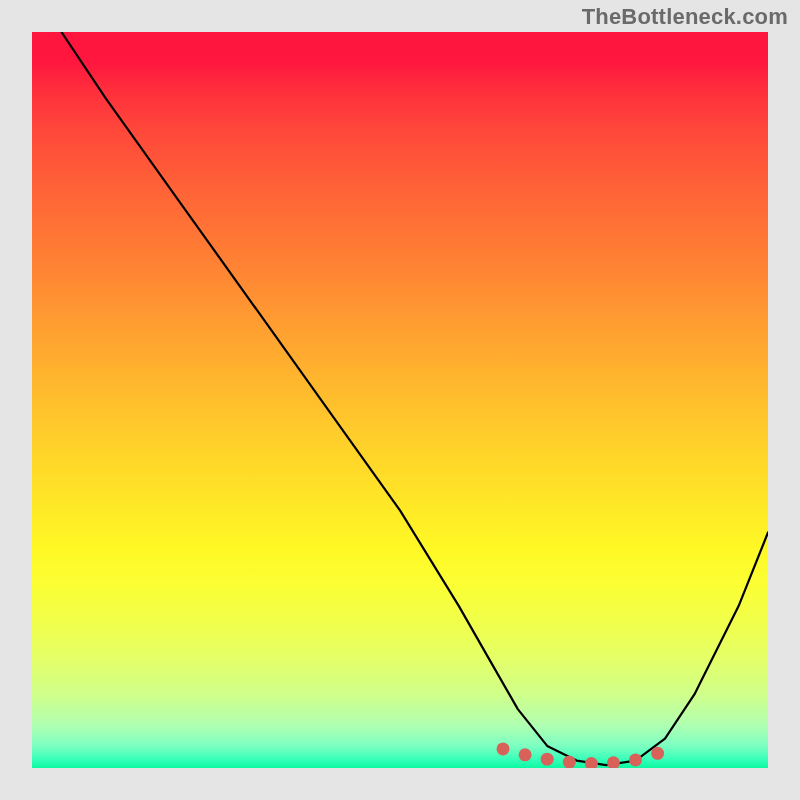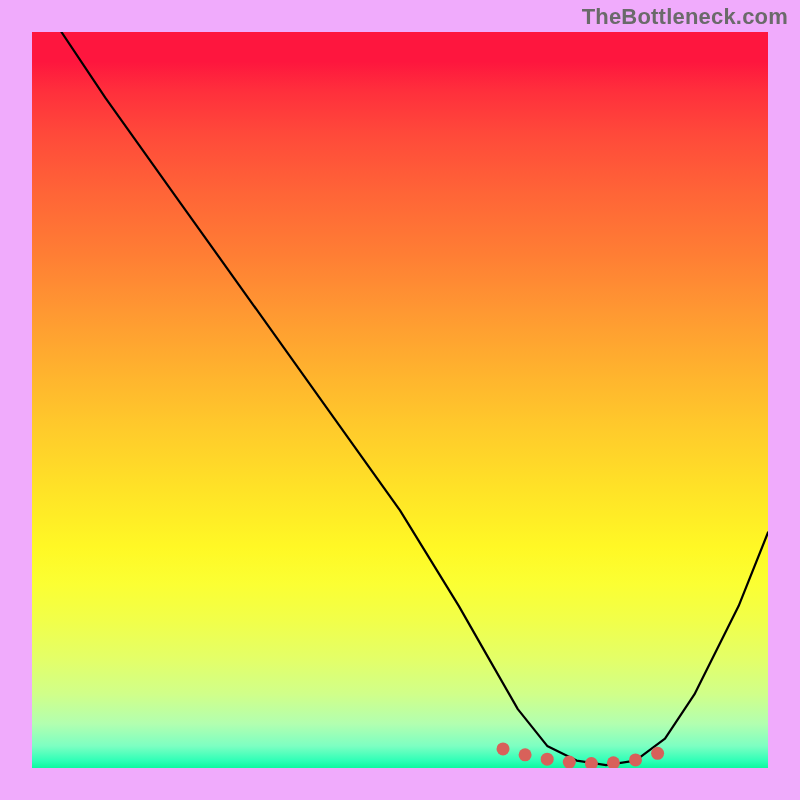--- a/index.html
+++ b/index.html
@@ -10,21 +10,21 @@
     background: #000;
     overflow: hidden;
     font-family: Arial, Helvetica, sans-serif;
   }
   .frame {
     position: absolute;
     left: 0;
     top: 0;
     width: 800px;
     height: 800px;
-    background: #f0abfc;
+    background: #e5e5e5;
   }
   .watermark {
     position: absolute;
     top: 4px;
     right: 12px;
     color: #6a6a6a;
     font-size: 22px;
     font-weight: 600;
     letter-spacing: 0.2px;
     user-select: none;

